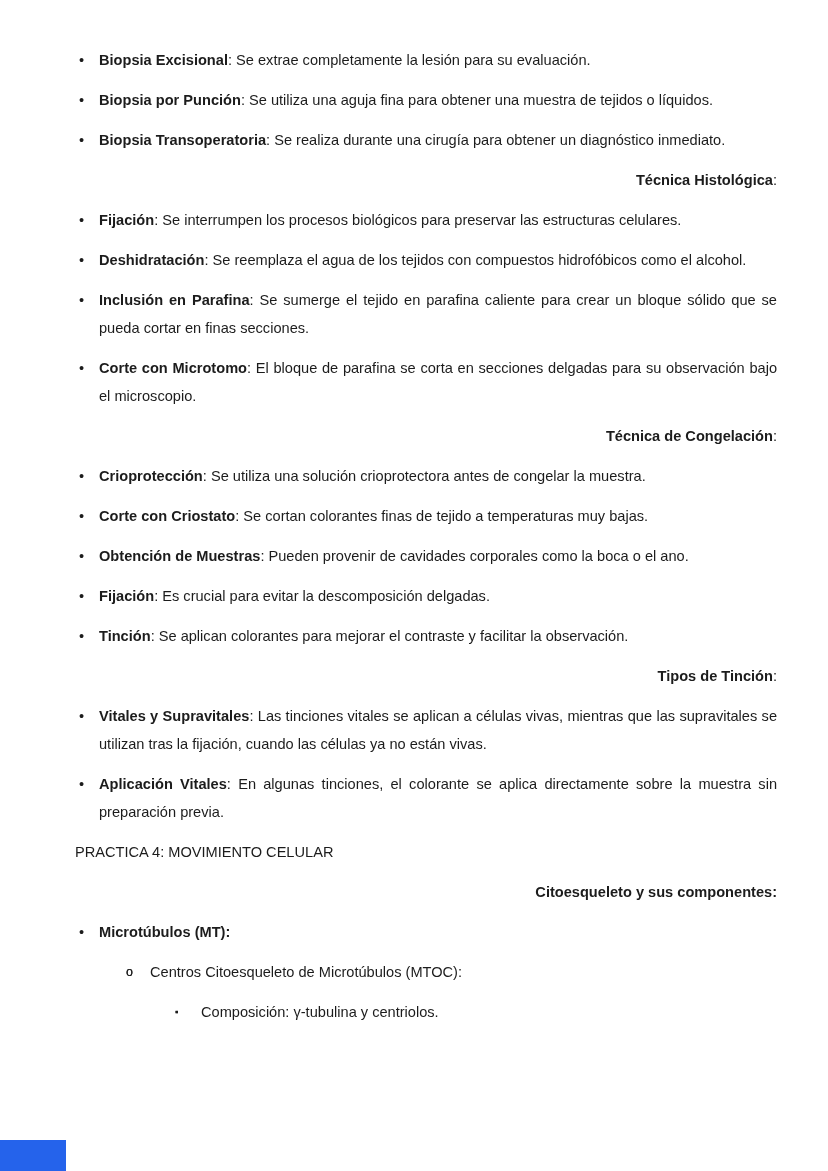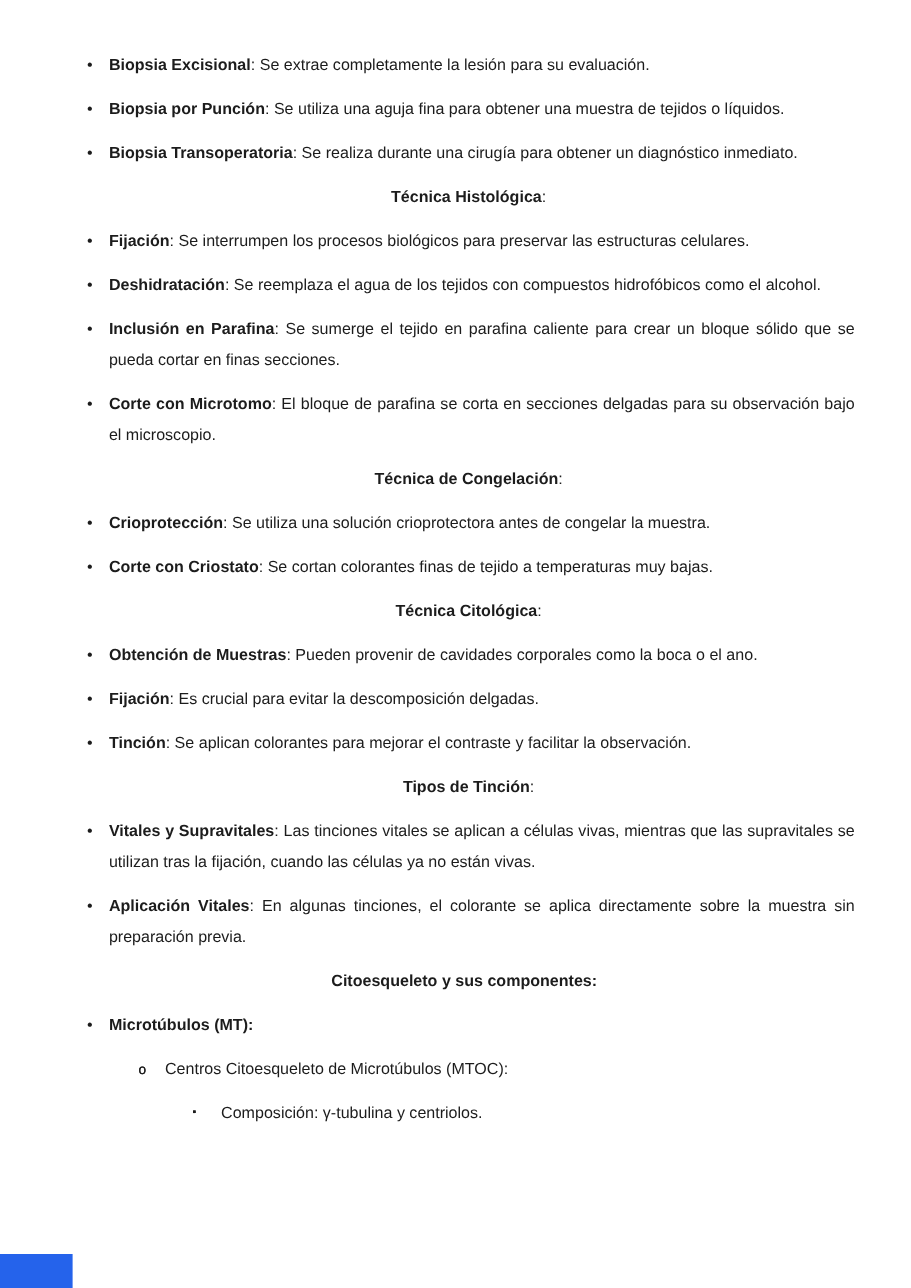--- a/index.html
+++ b/index.html
@@ -19,21 +19,21 @@
     width: 828px;
   }
   .block {
     position: relative;
     line-height: 28px;
     margin-bottom: 12px;
     text-align: justify;
   }
   .ind0 { margin-left: 16px; }
   .ind1 { margin-left: 24px; }
-  .heading { text-align: center; }
+  .heading { text-align: right; }
   .li  { margin-left: 24px; }
   .l1  { padding-left: 24px; }
   .l2  { padding-left: 75px; text-align: left; }
   .l3  { padding-left: 126px; text-align: left; }
   .marker { position: absolute; top: 0; }
   .m1 { left: 4px; }
   .m2 { left: 51px; font-size: 12.5px; }
   .m3 { left: 100px; font-size: 9.5px; }
   .bold { font-weight: bold; }
   .accent-bar {
@@ -52,27 +52,27 @@
     <div class="block li l1"><span class="marker m1">•</span><span class="bold">Biopsia por Punción</span><span>: Se utiliza una aguja fina para obtener una muestra de tejidos o líquidos.</span></div>
     <div class="block li l1"><span class="marker m1">•</span><span class="bold">Biopsia Transoperatoria</span><span>: Se realiza durante una cirugía para obtener un diagnóstico inmediato.</span></div>
     <div class="block ind1 heading"><span class="bold">Técnica Histológica</span><span>:</span></div>
     <div class="block li l1"><span class="marker m1">•</span><span class="bold">Fijación</span><span>: Se interrumpen los procesos biológicos para preservar las estructuras celulares.</span></div>
     <div class="block li l1"><span class="marker m1">•</span><span class="bold">Deshidratación</span><span>: Se reemplaza el agua de los tejidos con compuestos hidrofóbicos como el alcohol.</span></div>
     <div class="block li l1"><span class="marker m1">•</span><span class="bold">Inclusión en Parafina</span><span>: Se sumerge el tejido en parafina caliente para crear un bloque sólido que se pueda cortar en finas secciones.</span></div>
     <div class="block li l1"><span class="marker m1">•</span><span class="bold">Corte con Microtomo</span><span>: El bloque de parafina se corta en secciones delgadas para su observación bajo el microscopio.</span></div>
     <div class="block ind1 heading"><span class="bold">Técnica de Congelación</span><span>:</span></div>
     <div class="block li l1"><span class="marker m1">•</span><span class="bold">Crioprotección</span><span>: Se utiliza una solución crioprotectora antes de congelar la muestra.</span></div>
     <div class="block li l1"><span class="marker m1">•</span><span class="bold">Corte con Criostato</span><span>: Se cortan colorantes finas de tejido a temperaturas muy bajas.</span></div>
-    <div class="block ind1 heading"><span class="bold">Técnica Citológica</span><span>:</span></div>
     <div class="block li l1"><span class="marker m1">•</span><span class="bold">Obtención de Muestras</span><span>: Pueden provenir de cavidades corporales como la boca o el ano.</span></div>
     <div class="block li l1"><span class="marker m1">•</span><span class="bold">Fijación</span><span>: Es crucial para evitar la descomposición delgadas.</span></div>
     <div class="block li l1"><span class="marker m1">•</span><span class="bold">Tinción</span><span>: Se aplican colorantes para mejorar el contraste y facilitar la observación.</span></div>
     <div class="block ind1 heading"><span class="bold">Tipos de Tinción</span><span>:</span></div>
     <div class="block li l1"><span class="marker m1">•</span><span class="bold">Vitales y Supravitales</span><span>: Las tinciones vitales se aplican a células vivas, mientras que las supravitales se utilizan tras la fijación, cuando las células ya no están vivas.</span></div>
     <div class="block li l1"><span class="marker m1">•</span><span class="bold">Aplicación Vitales</span><span>: En algunas tinciones, el colorante se aplica directamente sobre la muestra sin preparación previa.</span></div>
+    <div class="block ind1"><span>PRACTICA 4: MOVIMIENTO CELULAR</span></div>
     <div class="block ind0 heading"><span class="bold">Citoesqueleto y sus componentes:</span></div>
     <div class="block li l1"><span class="marker m1">•</span><span class="bold">Microtúbulos (MT):</span></div>
     <div class="block li l2"><span class="marker m2">o</span></div>
     <div class="block li l2"><span class="marker m2">o</span><span>Centros Citoesqueleto de Microtúbulos (MTOC):</span></div>
     <div class="block li l3"><span class="marker m3">▪</span></div>
     <div class="block li l3"><span class="marker m3">▪</span><span>Composición: γ-tubulina y centriolos.</span></div>
   </div>
 
 <div class="accent-bar" style="background: rgb(37, 99, 235);"></div>
 

